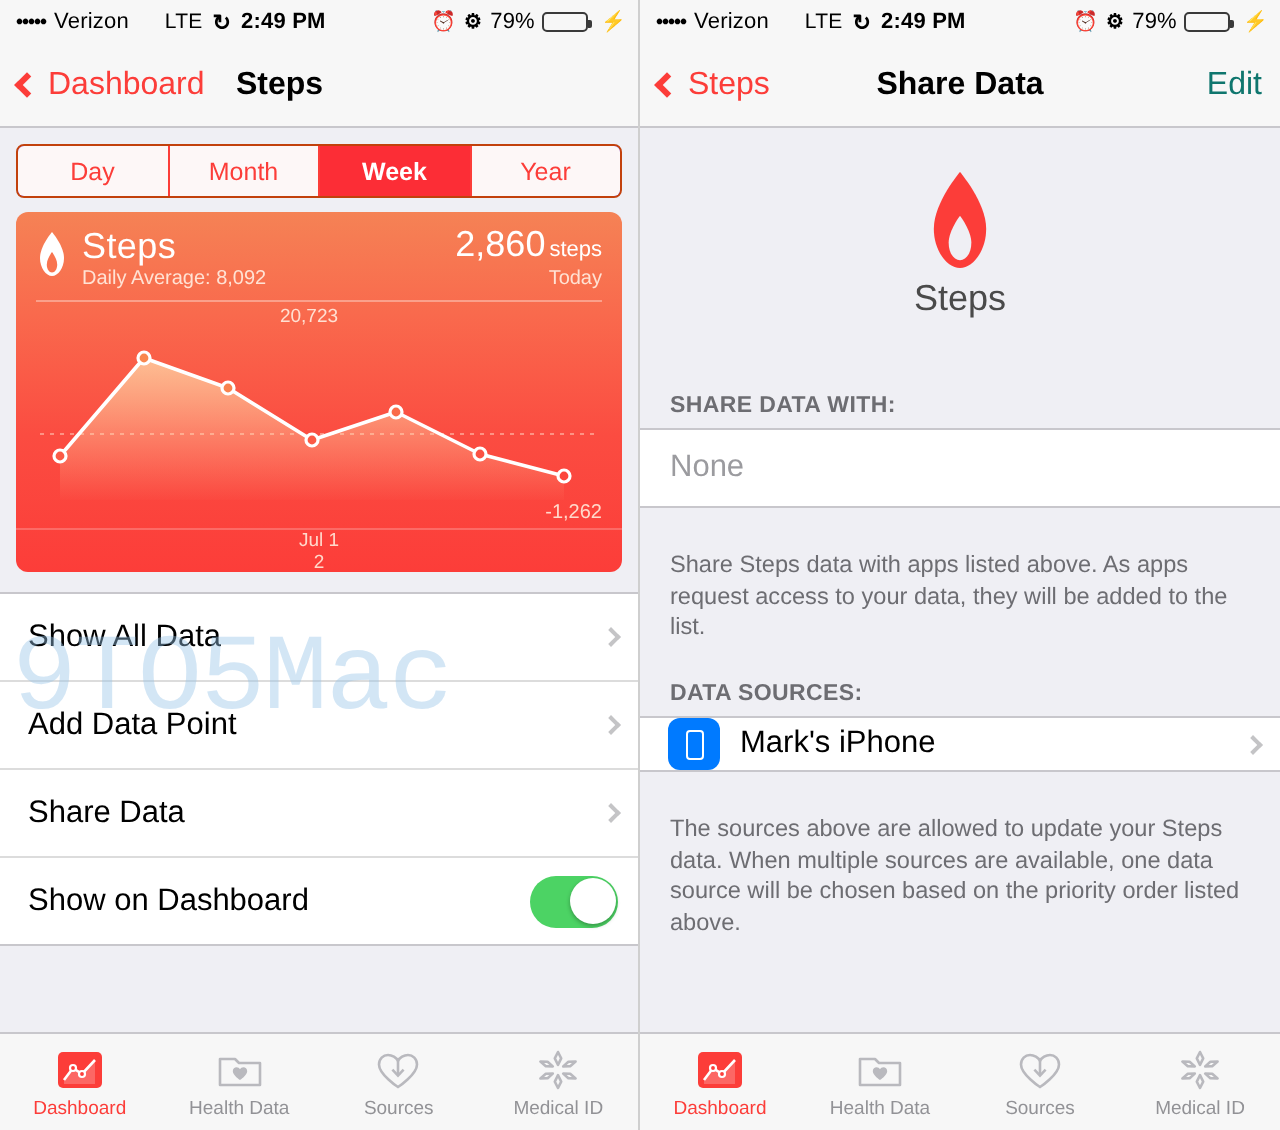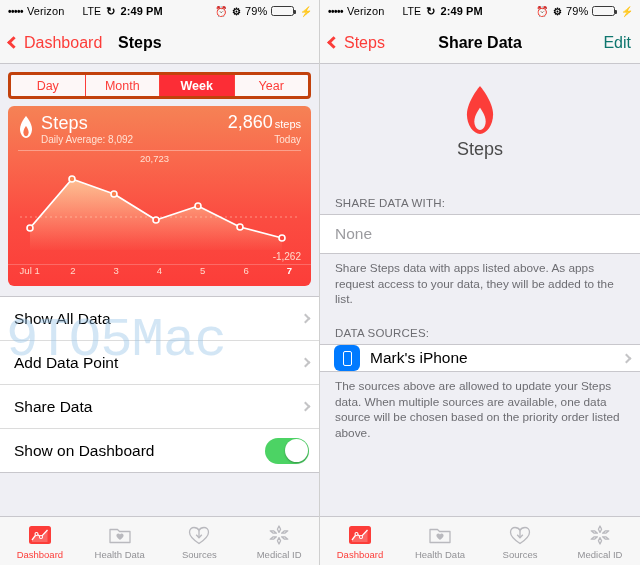--- a/index.html
+++ b/index.html
@@ -56,21 +56,21 @@
   .nav-title {
     position: absolute; left: 0; right: 0; text-align: center;
     font-size: 16px; font-weight: 600; color: #000; pointer-events: none;
   }
   .nav-title.offset { text-align: left; left: 118px; }
   .nav-right { margin-left: auto; color: #0f766e; font-size: 16px; cursor: pointer; }
 
   
   .seg-wrap { padding: 8px 8px 7px 8px; background: #efeff4; }
   .segmented {
-    display: flex; border: 3px solid #c2410c; border-radius: 4px; overflow: hidden;
+    display: flex; border: 1px solid #c2410c; border-radius: 4px; overflow: hidden;
     height: 27px; background: #6d28d9;
   }
   .seg {
     flex: 1; display: flex; align-items: center; justify-content: center;
     font-size: 12.5px; color: #fc3d39; cursor: pointer;
     border-right: 1px solid #fc3d39; background: #fdf7f7;
   }
   .seg:last-child { border-right: none; }
   .seg.active { background: #fc2d36; color: #fff; font-weight: 600; }
 
@@ -90,22 +90,23 @@
   .ch-right { margin-left: auto; text-align: right; line-height: 1.1; }
   .ch-big { color: #fff; font-size: 18px; }
   .ch-big .unit { font-size: 11px; margin-left: 2px; }
   .ch-today { color: #ffe2d4; font-size: 10px; margin-top: 1px; }
   .ch-rule { height: 1px; background: rgba(255,255,255,.35); margin: 5px 10px 0 10px; }
   .ch-max { text-align: center; color: #ffe0d2; font-size: 9.5px; padding: 2px 10px 0 0; }
   .plot { position: absolute; left: 0; right: 0; top: 64px; height: 80px; }
   .ch-min { position: absolute; right: 10px; top: 145px; color: #ffd9cb; font-size: 10px; }
   .ch-axis {
     position: absolute; left: 0; right: 0; bottom: 0; height: 22px;
-    display: flex; 
+    display: flex; align-items: center;
     border-top: 1px solid rgba(255,255,255,.22);
+    flex-direction: column;
   }
   .ch-axis span { flex: 1; text-align: center; font-size: 9.5px; color: #ffd9cb; }
   .ch-axis span.hi { color: #fff; font-weight: 700; }
 
   
   .list { background: #fff; margin-top: 10px; border-top: 1px solid #c8c7cc; }
   .row {
     height: 44px; display: flex; align-items: center;
     padding: 0 10px 0 14px; border-bottom: 1px solid #dcdcdc;
     cursor: pointer; background: #fff;
@@ -122,31 +123,31 @@
     background: #4cd364; position: relative; cursor: pointer;
   }
   .knob {
     position: absolute; right: 1.5px; top: 1.5px; width: 23px; height: 23px;
     border-radius: 50%; background: #fff; box-shadow: 0 1px 2px rgba(0,0,0,.3);
   }
 
   
   .grp-head {
     font-size: 11.5px; color: #6d6d72; letter-spacing: .2px;
-    padding: 17px 0 5px 15px; background: #efeff4;
+    padding: 17px 0 5px 15px; background: #efeff4; font-weight: bold;
   }
   .plain-row {
     height: 40px; background: #fff; display: flex; align-items: center;
     padding: 0 10px 0 15px;
     border-top: 1px solid #c8c7cc; border-bottom: 1px solid #c8c7cc;
   }
   .plain-row .t { font-size: 15.5px; color: #9b9b9f; }
   .footnote {
     font-size: 11.8px; color: #6d6d72; line-height: 1.33;
-    padding: 7px 16px 2px 15px; background: #efeff4;
+    padding: 7px 16px 2px 15px; background: #efeff4; margin-top: 14px;
   }
   .hero {
     background: #efeff4; padding: 22px 0 20px 0; text-align: center;
   }
   .hero-flame { margin: 0 auto; display:block; }
   .hero-label { font-size: 18px; color: #4a4a4a; margin-top: 5px; }
   .src-row {
     height: 28px; background: #fff; display: flex; align-items: center;
     padding: 0 10px 0 14px;
     border-top: 1px solid #c8c7cc; border-bottom: 1px solid #c8c7cc;

